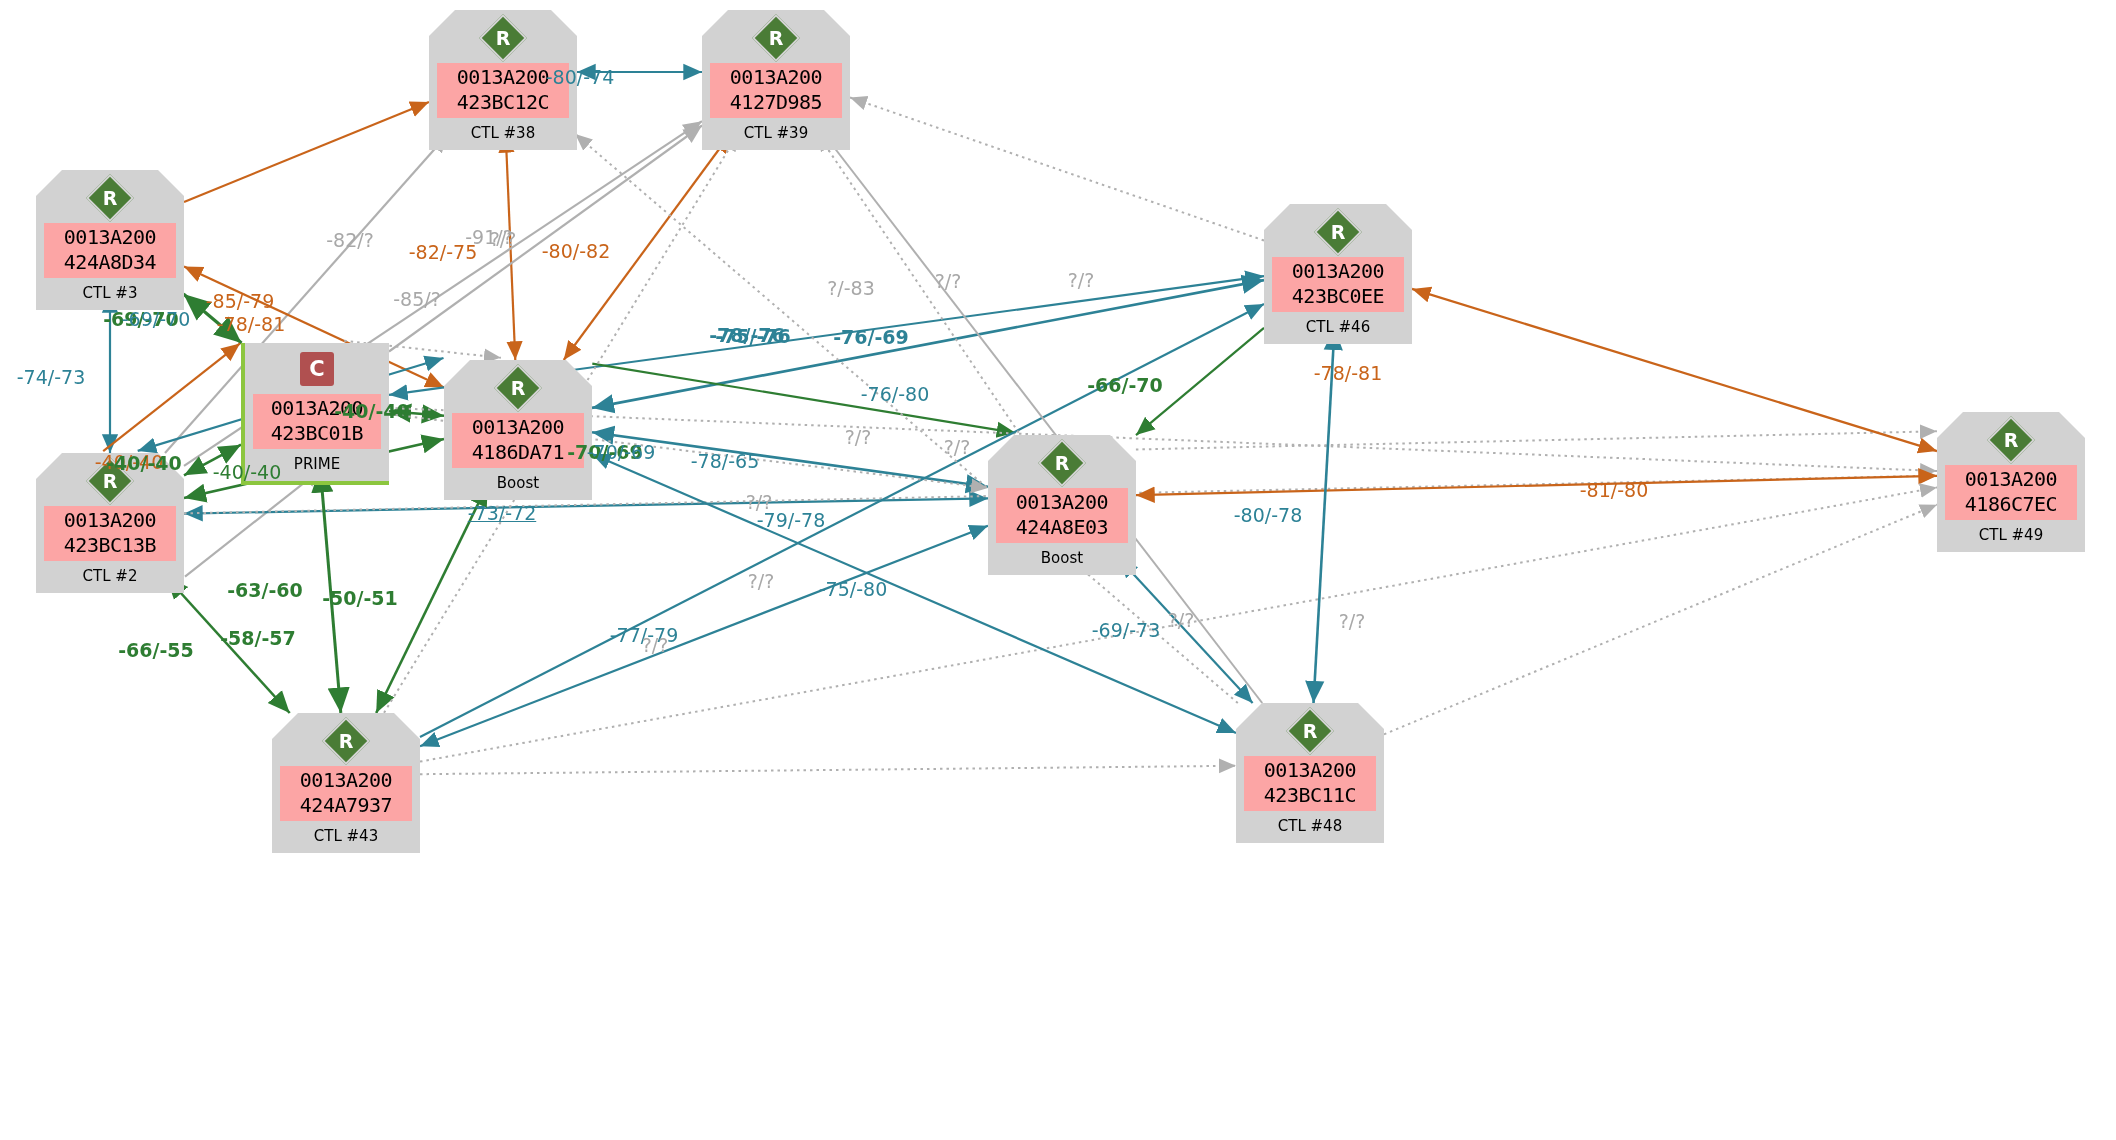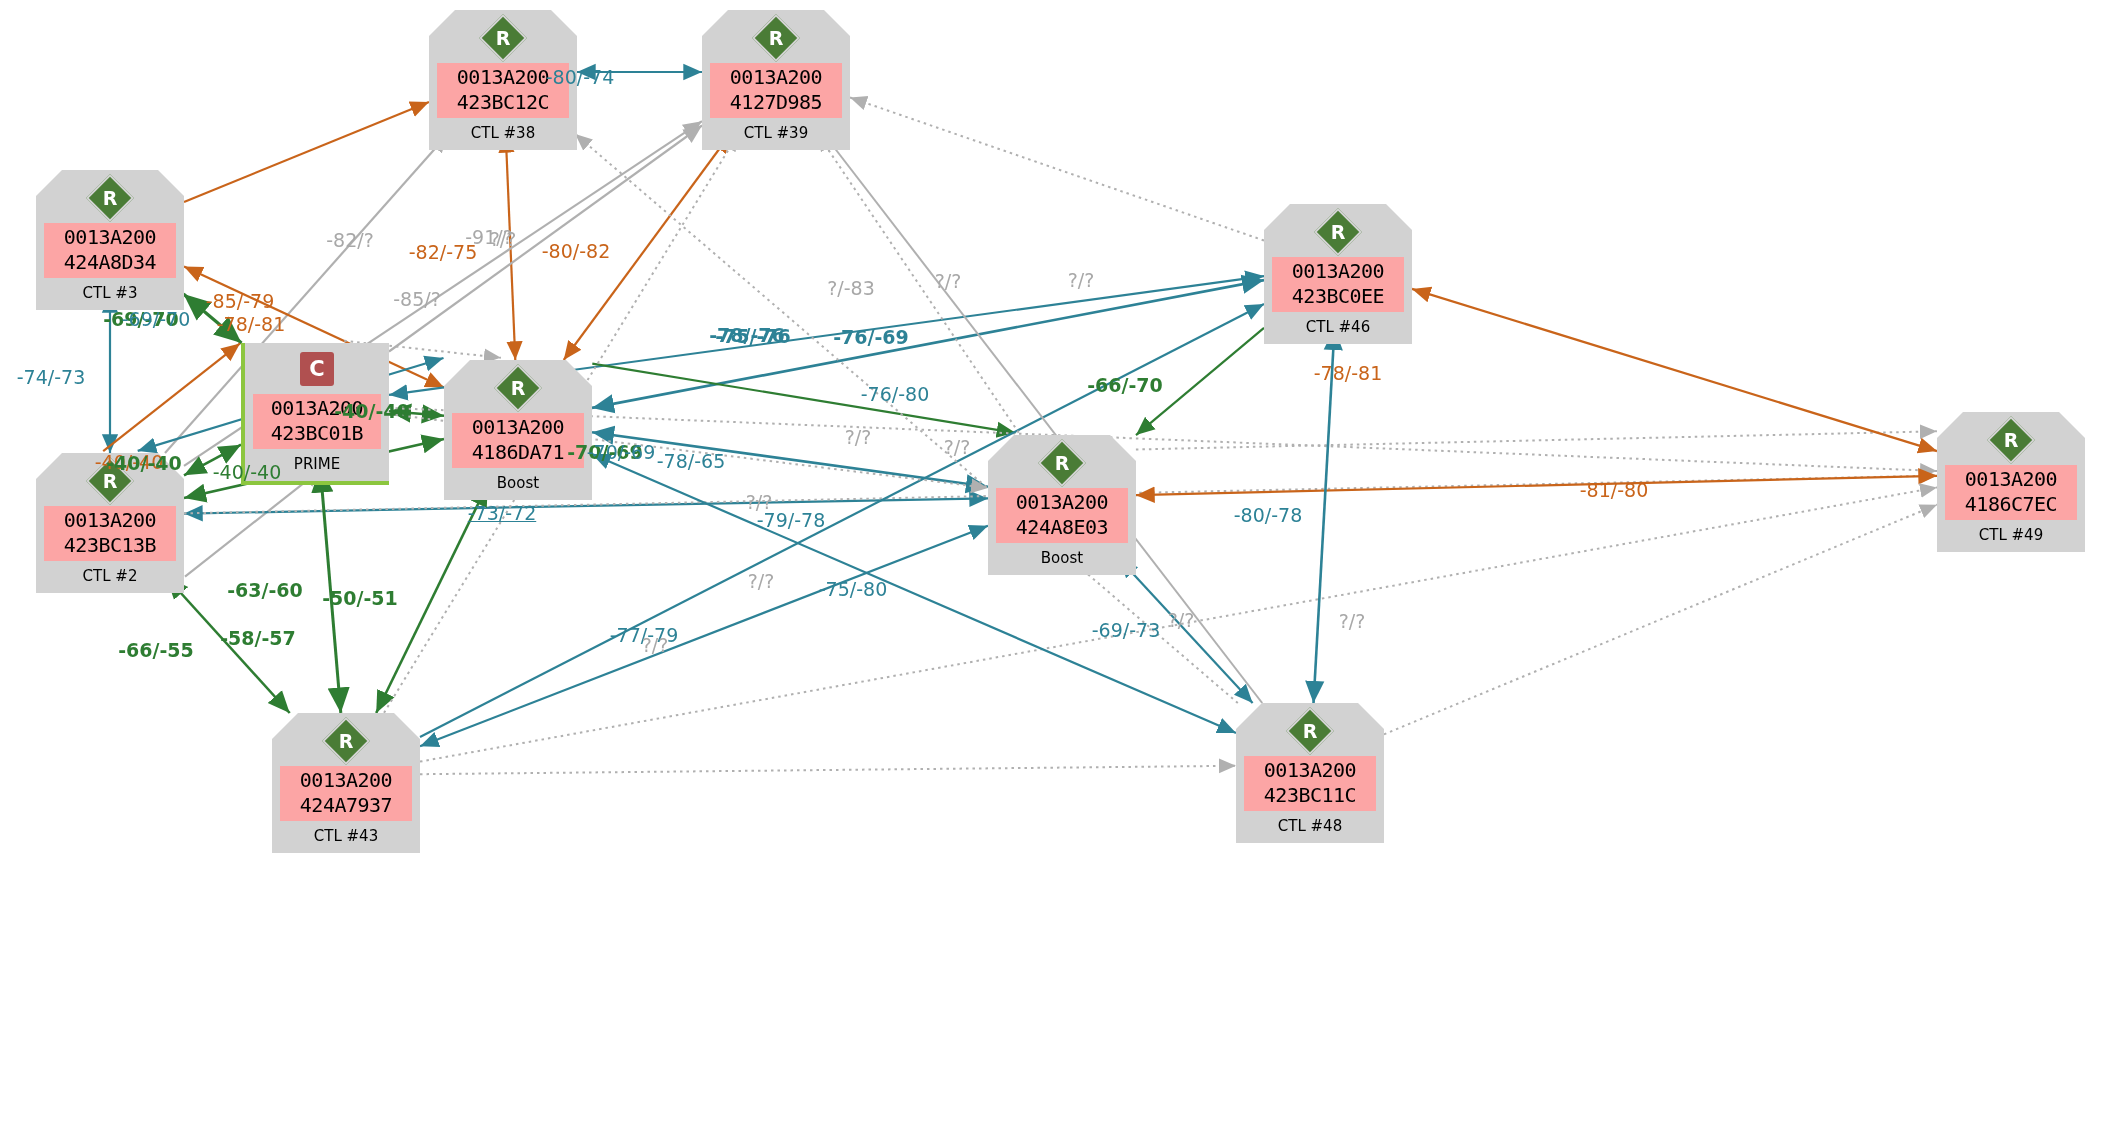--- a/index.html
+++ b/index.html
@@ -350,21 +350,21 @@
       <div class="elabel orange" style="left: 1348px; top: 373px;">-78/-81</div>
       <div class="elabel teal" style="left: 885px; top: 394px;">-76/-80</div>
       <div class="elabel green" style="left: 372px; top: 411px;">-40/-40</div>
       <div class="elabel gray" style="left: 858px; top: 437px;">?/?</div>
       <div class="elabel gray" style="left: 957px; top: 447px;">?/?</div>
       <div class="elabel orange" style="left: 129px; top: 462px;">-40/-40</div>
       <div class="elabel green" style="left: 144px; top: 463px;">-40/-40</div>
       <div class="elabel greenlt" style="left: 247px; top: 472px;">-40/-40</div>
       <div class="elabel green" style="left: 605px; top: 452px;">-70/-69</div>
       <div class="elabel teal" style="left: 611px; top: 452px;">-70/-69</div>
-      <div class="elabel teal" style="left: 681px; top: 461px; text-align: right;">-78/-65</div>
+      <div class="elabel teal" style="left: 715px; top: 461px; text-align: right;">-78/-65</div>
       <div class="elabel orange" style="left: 1614px; top: 490px;">-81/-80</div>
       <div class="elabel teal" style="left: 1258px; top: 515px;">-80/-78</div>
       <div class="elabel gray" style="left: 759px; top: 502px;">?/?</div>
       <div class="elabel teal" style="left: 492px; top: 513px; text-decoration: underline;">-73/-72</div>
       <div class="elabel teal" style="left: 781px; top: 520px;">-79/-78</div>
       <div class="elabel gray" style="left: 761px; top: 581px;">?/?</div>
       <div class="elabel teal" style="left: 843px; top: 589px;">-75/-80</div>
       <div class="elabel gray" style="left: 1181px; top: 620px;">?/?</div>
       <div class="elabel gray" style="left: 1352px; top: 621px;">?/?</div>
       <div class="elabel teal" style="left: 1116px; top: 630px;">-69/-73</div>

